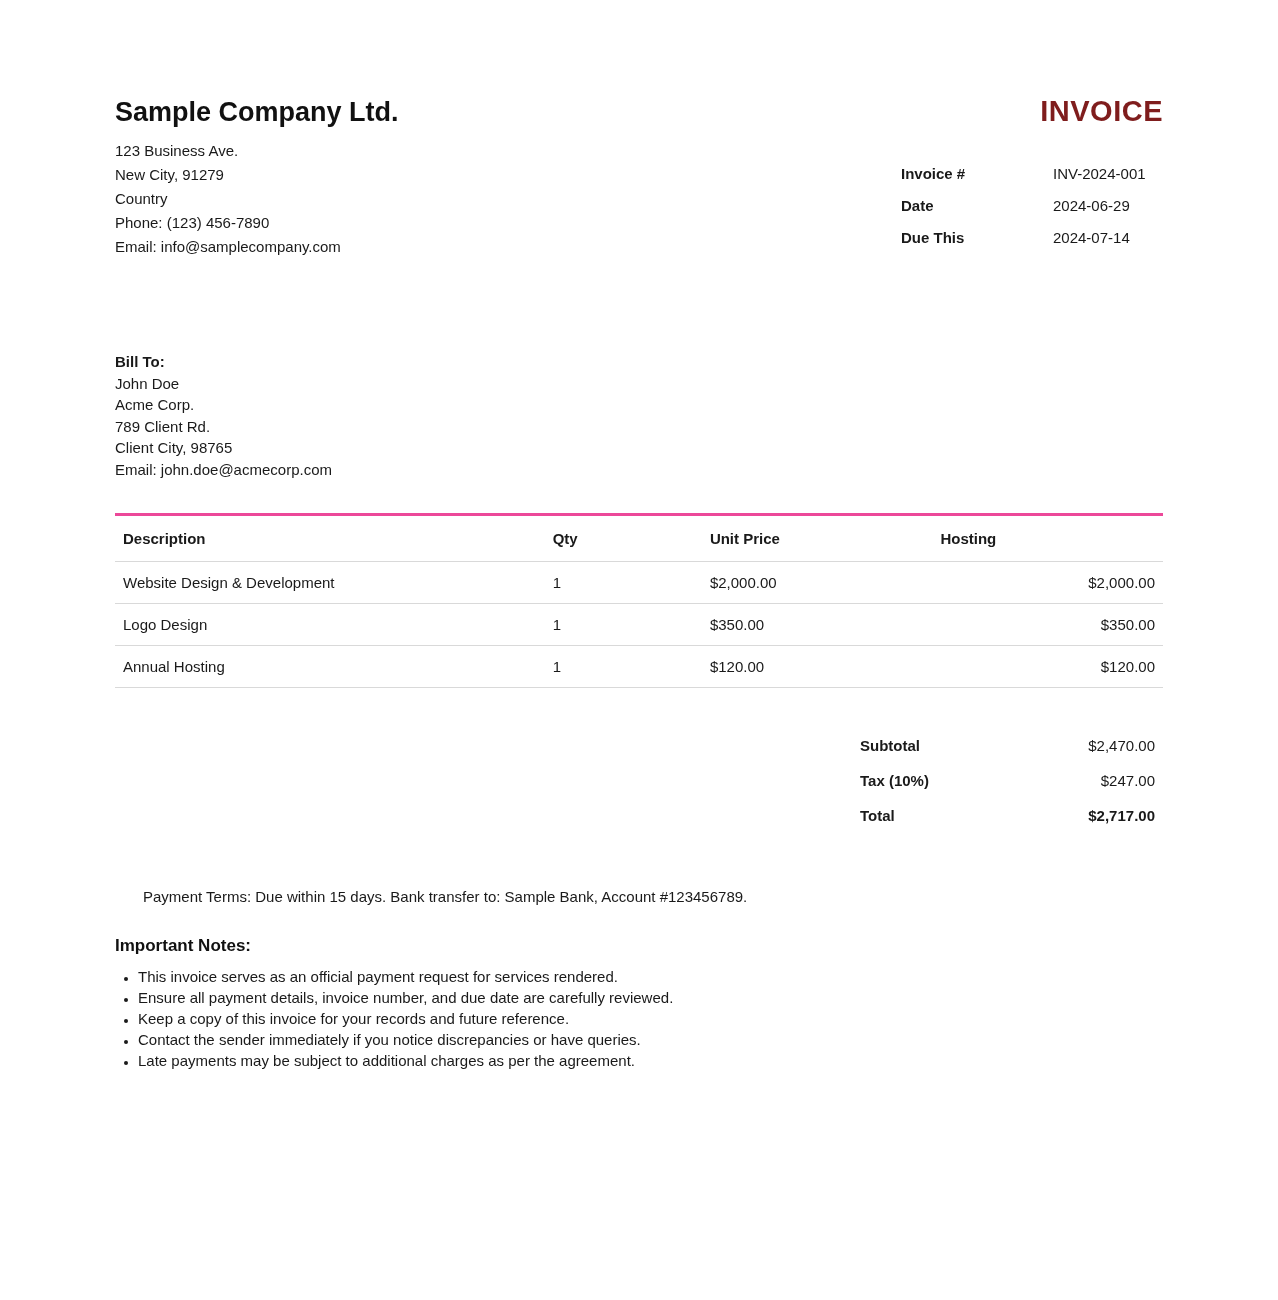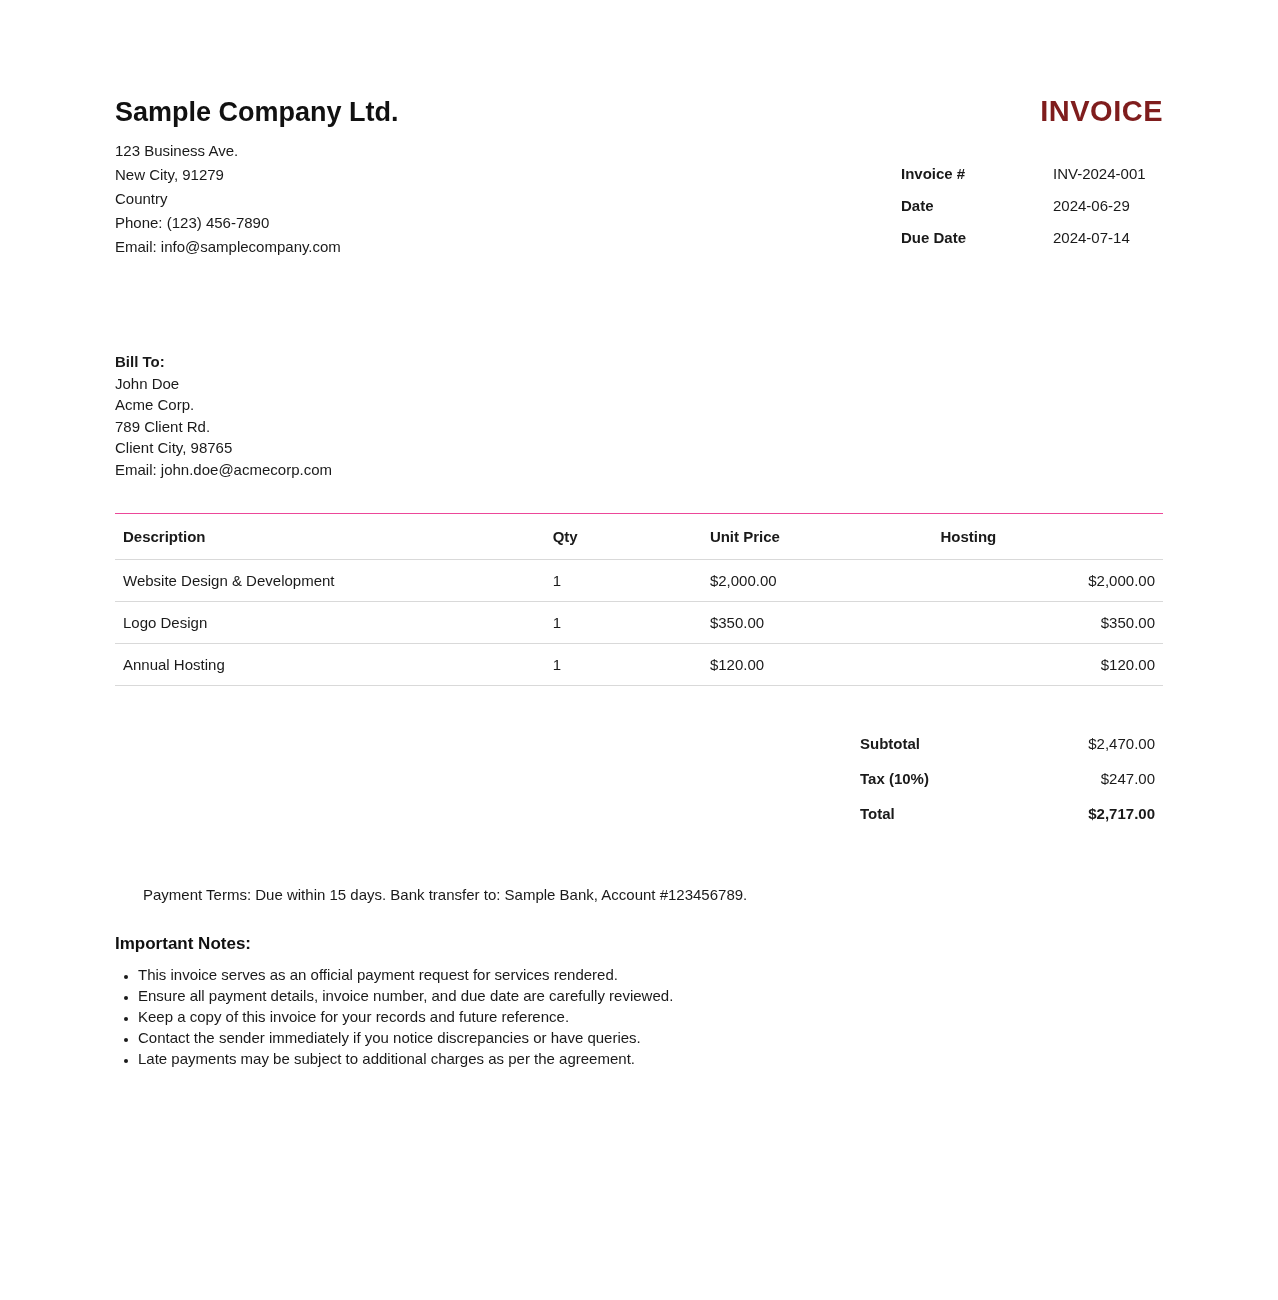--- a/index.html
+++ b/index.html
@@ -33,21 +33,21 @@
   .meta-row { display: flex; justify-content: space-between; margin-bottom: 15px; }
   .meta-label { font-weight: 700; }
   .meta-value { width: 110px; text-align: left; }
 
   
   .billto { margin-top: 90px; line-height: 21.5px; }
   .billto-heading { font-weight: 700; }
 
   
   .items { width: 100%; border-collapse: collapse; margin-top: 33px; }
-  .items thead tr { border-top: 1px solid #ec4899; }
+  .items thead tr { border-top: 3px solid #ec4899; }
   .items th {
     text-align: left; font-weight: 700; font-size: 15px;
     padding: 14px 8px; border-bottom: 1px solid #d9d9d9;
   }
   .items td { padding: 12px 8px; border-bottom: 1px solid #d9d9d9; }
   .col-desc { width: 41%; }
   .col-qty { width: 15%; }
   .col-price { width: 22%; }
   .col-amount { width: 22%; text-align: right; }
 
@@ -87,21 +87,21 @@
         <div class="invoice-title">INVOICE</div>
         <div class="meta-row">
           <span class="meta-label">Invoice #</span>
           <span class="meta-value">INV-2024-001</span>
         </div>
         <div class="meta-row">
           <span class="meta-label">Date</span>
           <span class="meta-value">2024-06-29</span>
         </div>
         <div class="meta-row">
-          <span class="meta-label">Due Date</span>
+          <span class="meta-label">Due This</span>
           <span class="meta-value">2024-07-14</span>
         </div>
       </div>
     </div>
 
     <div class="billto">
       <div class="billto-heading">Bill To:</div>
       <div>John Doe</div>
       <div>Acme Corp.</div>
       <div>789 Client Rd.</div>

